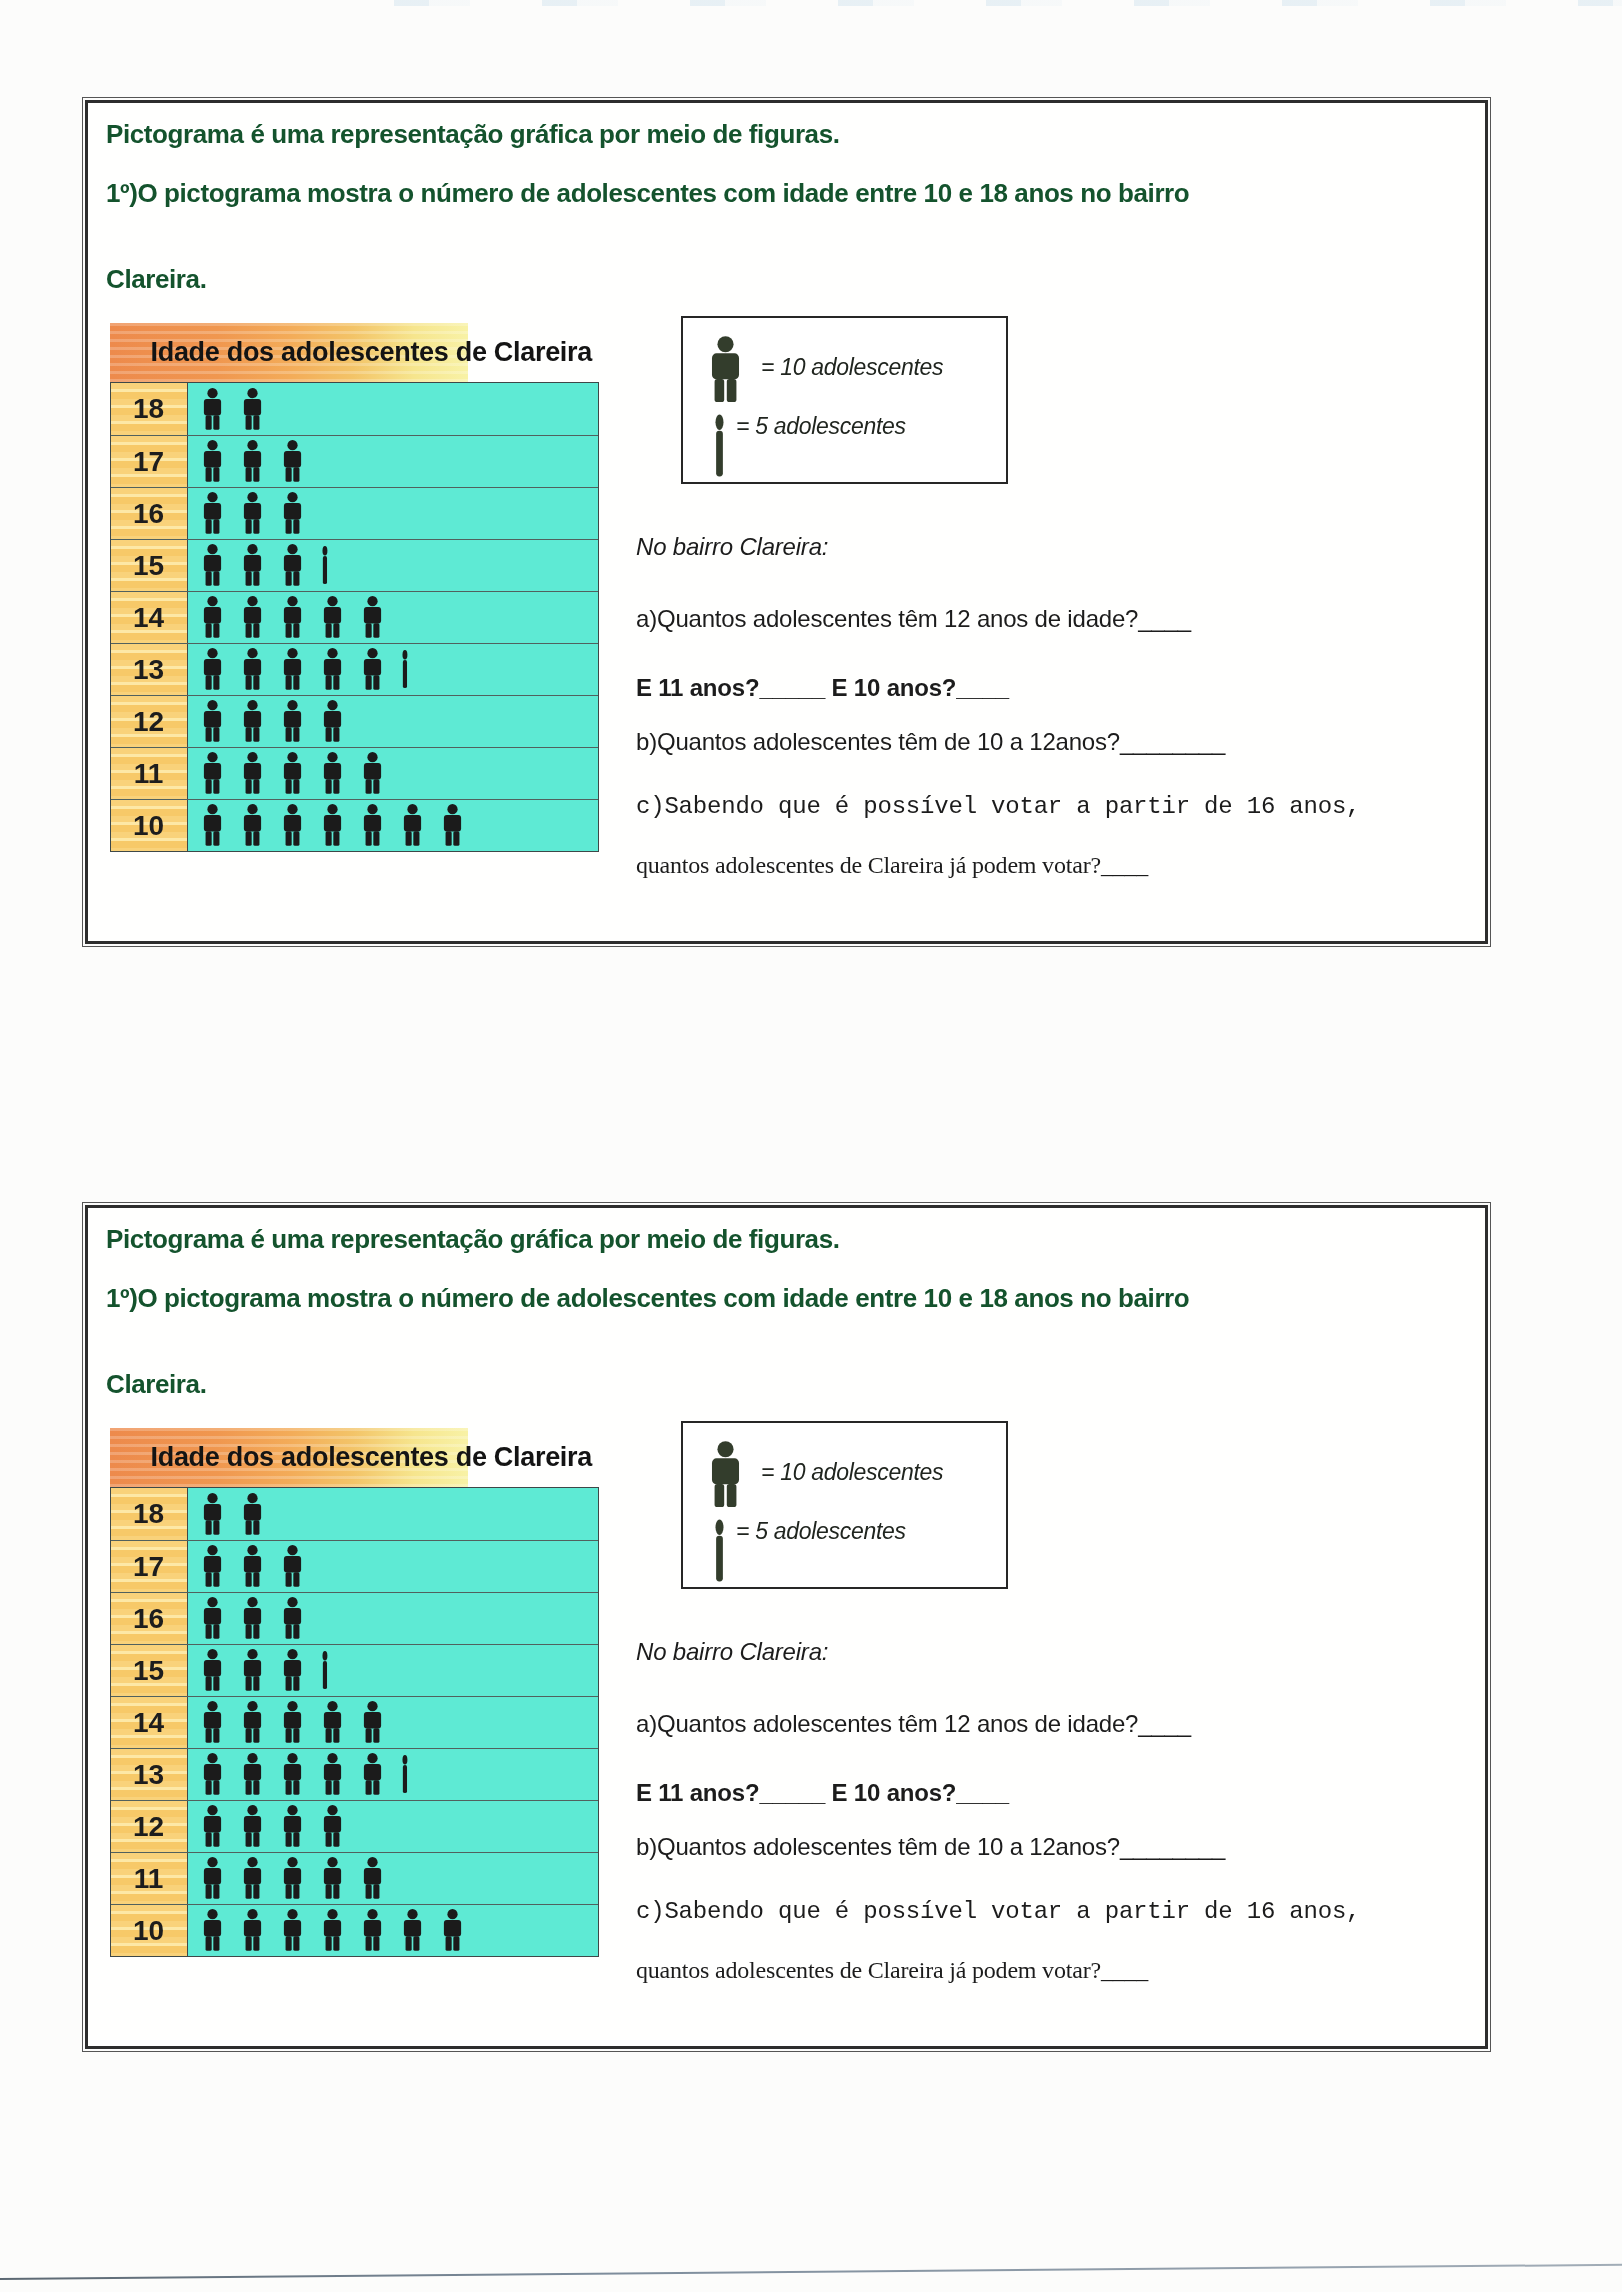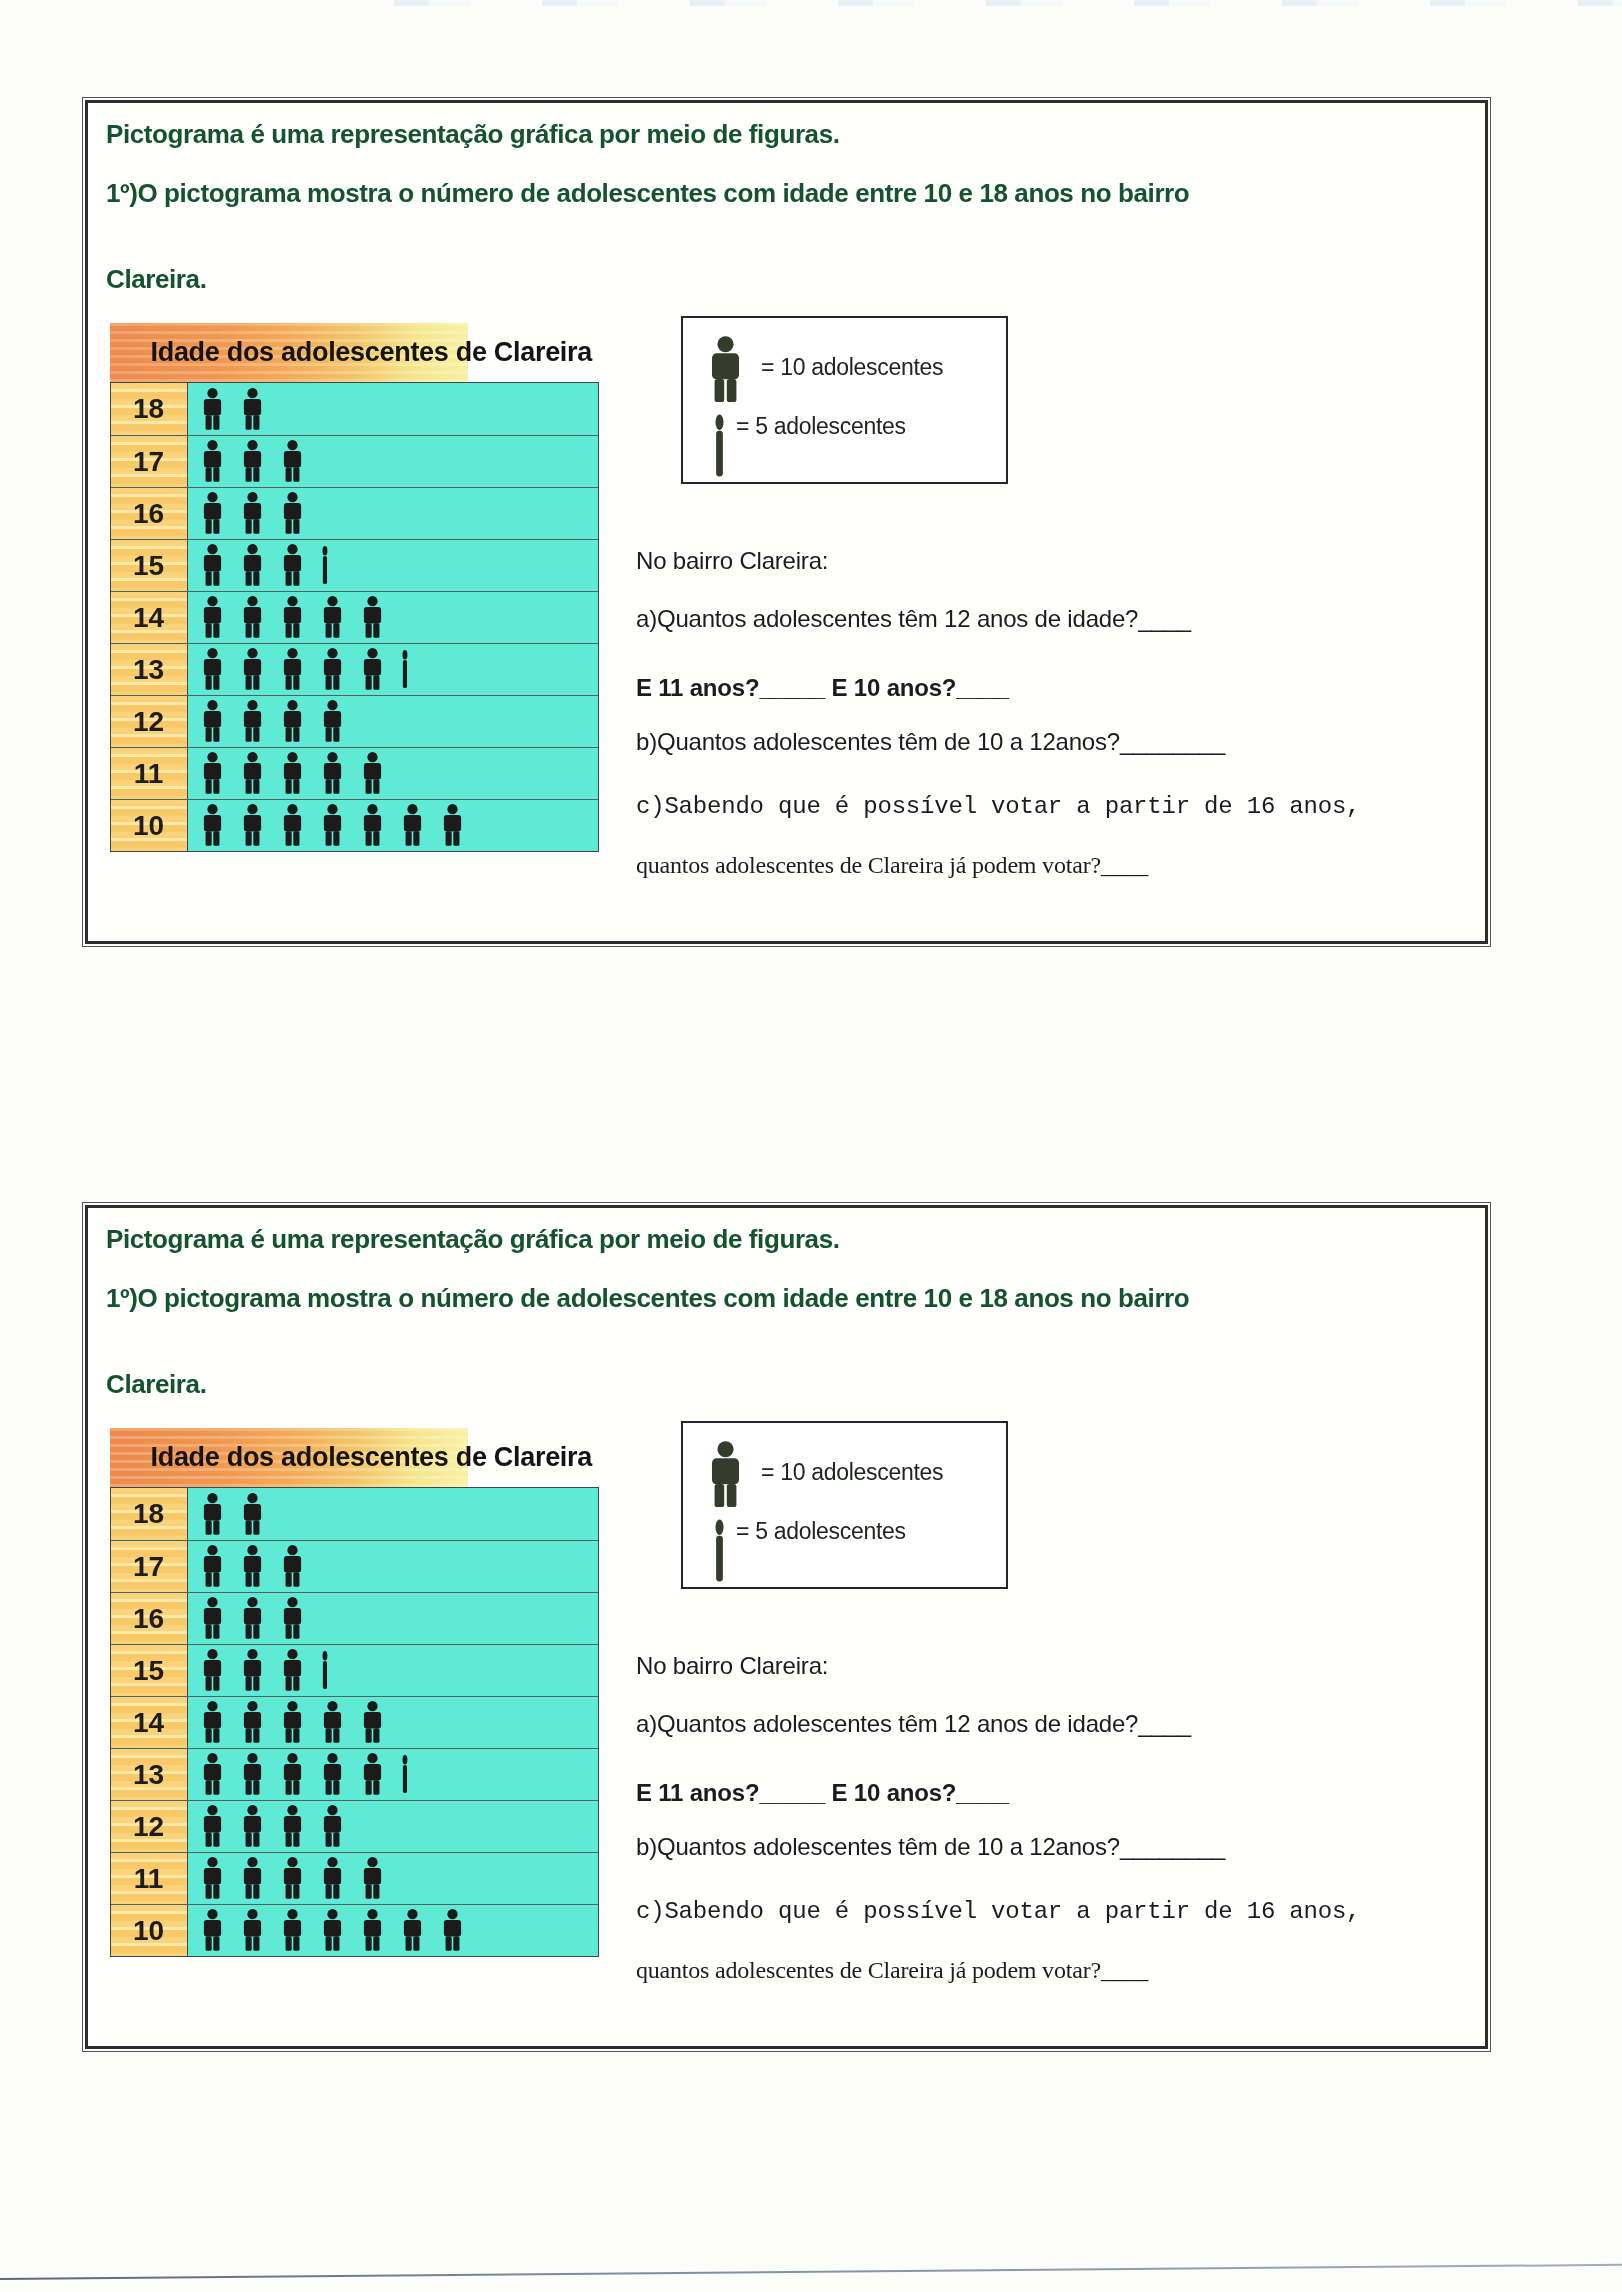--- a/index.html
+++ b/index.html
@@ -62,38 +62,38 @@
     background:repeating-linear-gradient(180deg,#f9d27a 0 6.3px,#fde8a6 6.3px 9px,#f7c968 9px 16px);
   }
   .figs{flex:1;display:flex;align-items:center;gap:15px;padding-left:12.5px;}
   .fig-full{width:25px;height:43px;display:block;}
   .fig-half{width:9.9px;height:40px;display:block;}
   
   .legend{
     position:absolute;left:593px;top:213px;width:327px;height:168px;
     border:2.7px solid #262626;background:#fff;box-sizing:border-box;overflow:hidden;
   }
-  .legend-row{position:absolute;display:flex;align-items:flex-start;}
+  .legend-row{position:absolute;display:flex;align-items:flex-start;font-style:italic;}
   .lr1{top:10.7px;left:23px;}
   .lr2{top:75px;left:29px;}
   .licon{display:block;}
   .licon-full{width:39px;height:82px;}
   .licon-half{width:15px;height:84px;margin-top:12.5px;}
   .legend-fig-full{width:39px;height:82px;display:block;}
   .legend-fig-half{width:15px;height:82px;display:block;}
   .llabel{font-size:23px;color:#20251f;letter-spacing:-0.3px;white-space:nowrap;}
   .lr1 .llabel{margin-left:16px;margin-top:25px;}
   .lr2 .llabel{margin-left:9px;margin-top:19.7px;}
   
   .questions{position:absolute;left:548px;top:421px;width:860px;height:376px;}
   .q{
     position:absolute;left:0;margin:0;font-size:24px;color:#1c1c1c;
     letter-spacing:-0.2px;white-space:nowrap;
   }
-  .q0{top:23px;}
+  .q0{top:9px;font-style:italic;}
   .q1{top:81px;}
   .q2{top:150px;font-weight:bold;}
   .q3{top:204px;}
   .q4{top:269px;font-family:Liberation Mono, monospace;}
   .q5{top:328px;font-family:Liberation Serif, serif;}
 </style>
 </head>
 <body>
 
 <div class="scan-top"></div>

